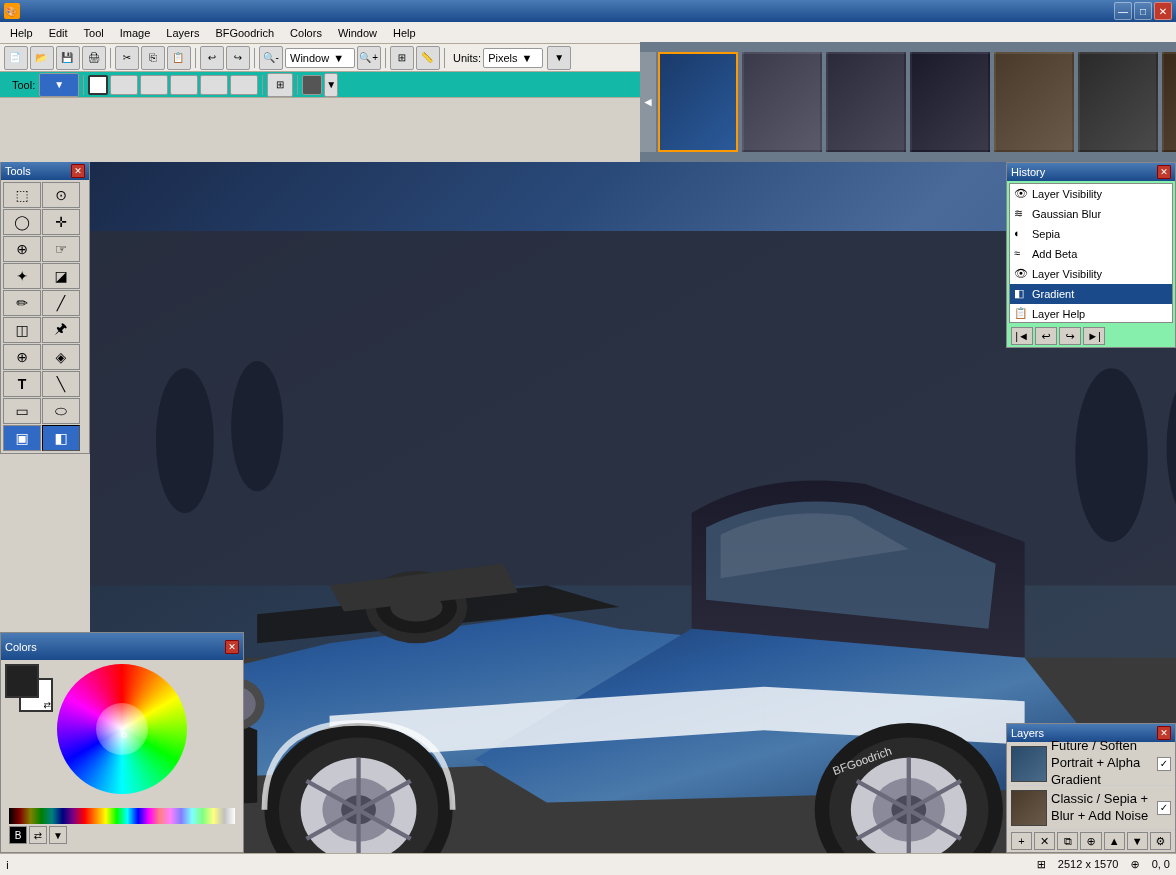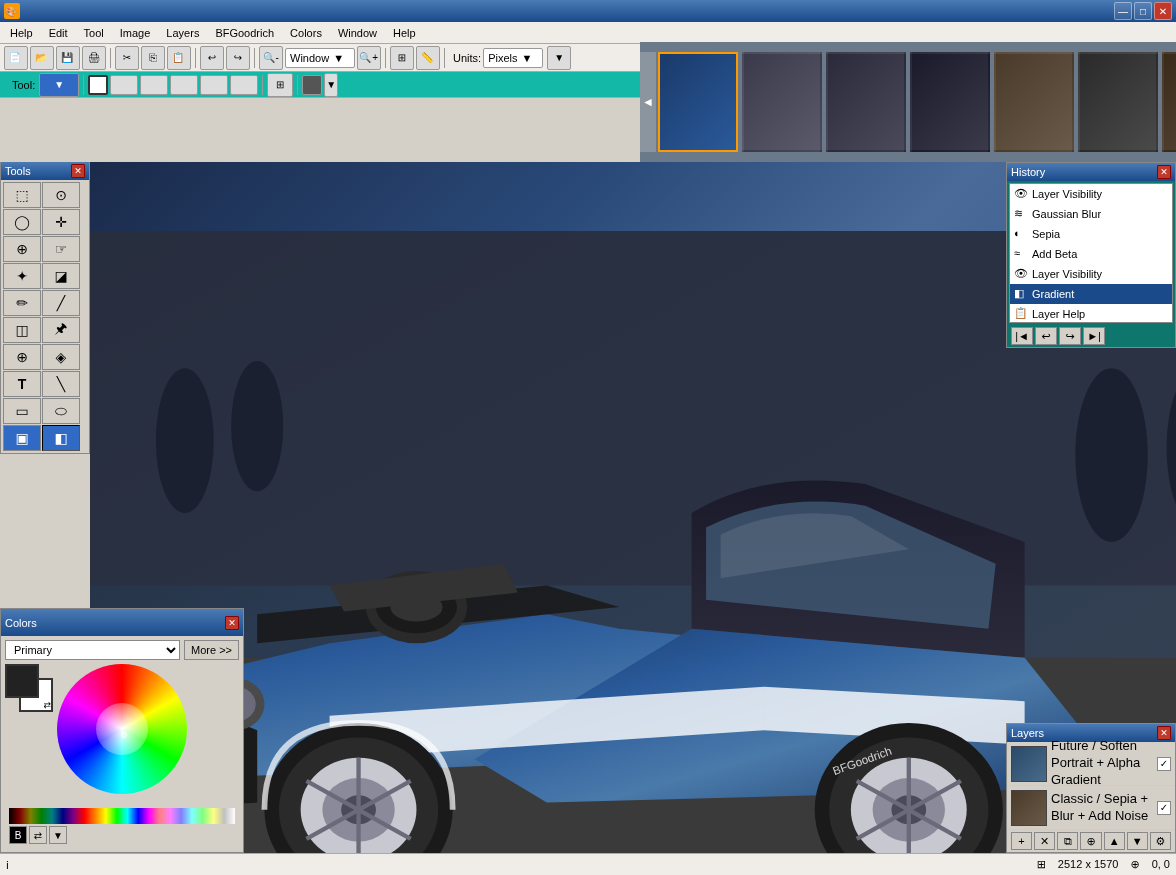--- a/index.html
+++ b/index.html
@@ -203,21 +203,21 @@
     }
     .tool-btn:hover, .tool-btn.active { background: #316ac5; color: white; }
     .tool-btn.active { background: #316ac5; color: white; border: 1px inset #555; }
 
     
     .history-panel {
       position: absolute;
       top: 162px;
       right: 0;
       width: 170px;
-      background: #0f766e;
+      background: #86efac;
       border: 1px solid #888;
     }
     .panel-header {
       background: linear-gradient(to bottom, #4a7bb5, #1a4a8a);
       color: white;
       height: 18px;
       display: flex;
       align-items: center;
       justify-content: space-between;
       padding: 0 4px;
@@ -729,26 +729,20 @@
     <div class="hist-ctrl-btn">►|</div>
   </div>
 </div>
 
 <div class="colors-panel">
   <div class="colors-header">
     <span>Colors</span>
     <div class="panel-close">✕</div>
   </div>
   <div class="colors-body">
-    <div class="colors-top">
-      <select class="color-dropdown">
-        <option>Primary</option>
-      </select>
-      <button class="more-btn">More &gt;&gt;</button>
-    </div>
     <div class="color-swatches-area">
       <div class="fg-bg-colors">
         <div class="bg-color"></div>
         <div class="fg-color"></div>
         <div class="swap-icon" style="bottom:2px;right:2px;font-size:9px;">⇄</div>
       </div>
       <div class="color-wheel-container">
         <div class="color-wheel">
           <div class="color-cursor"></div>
         </div>

